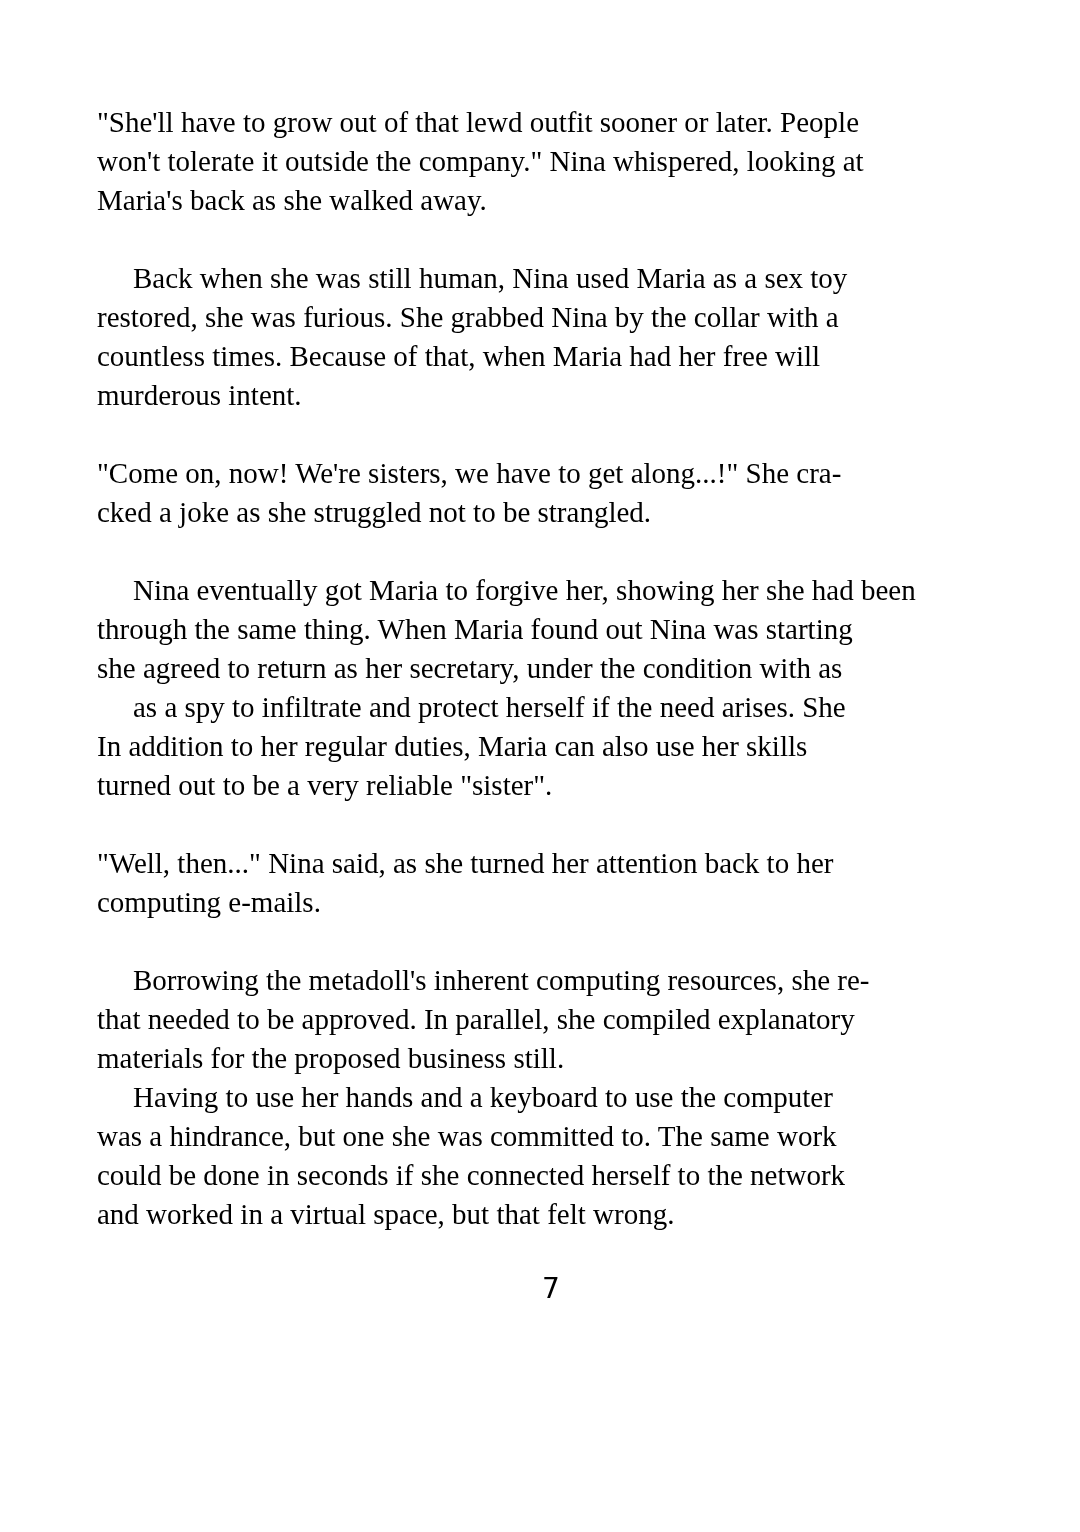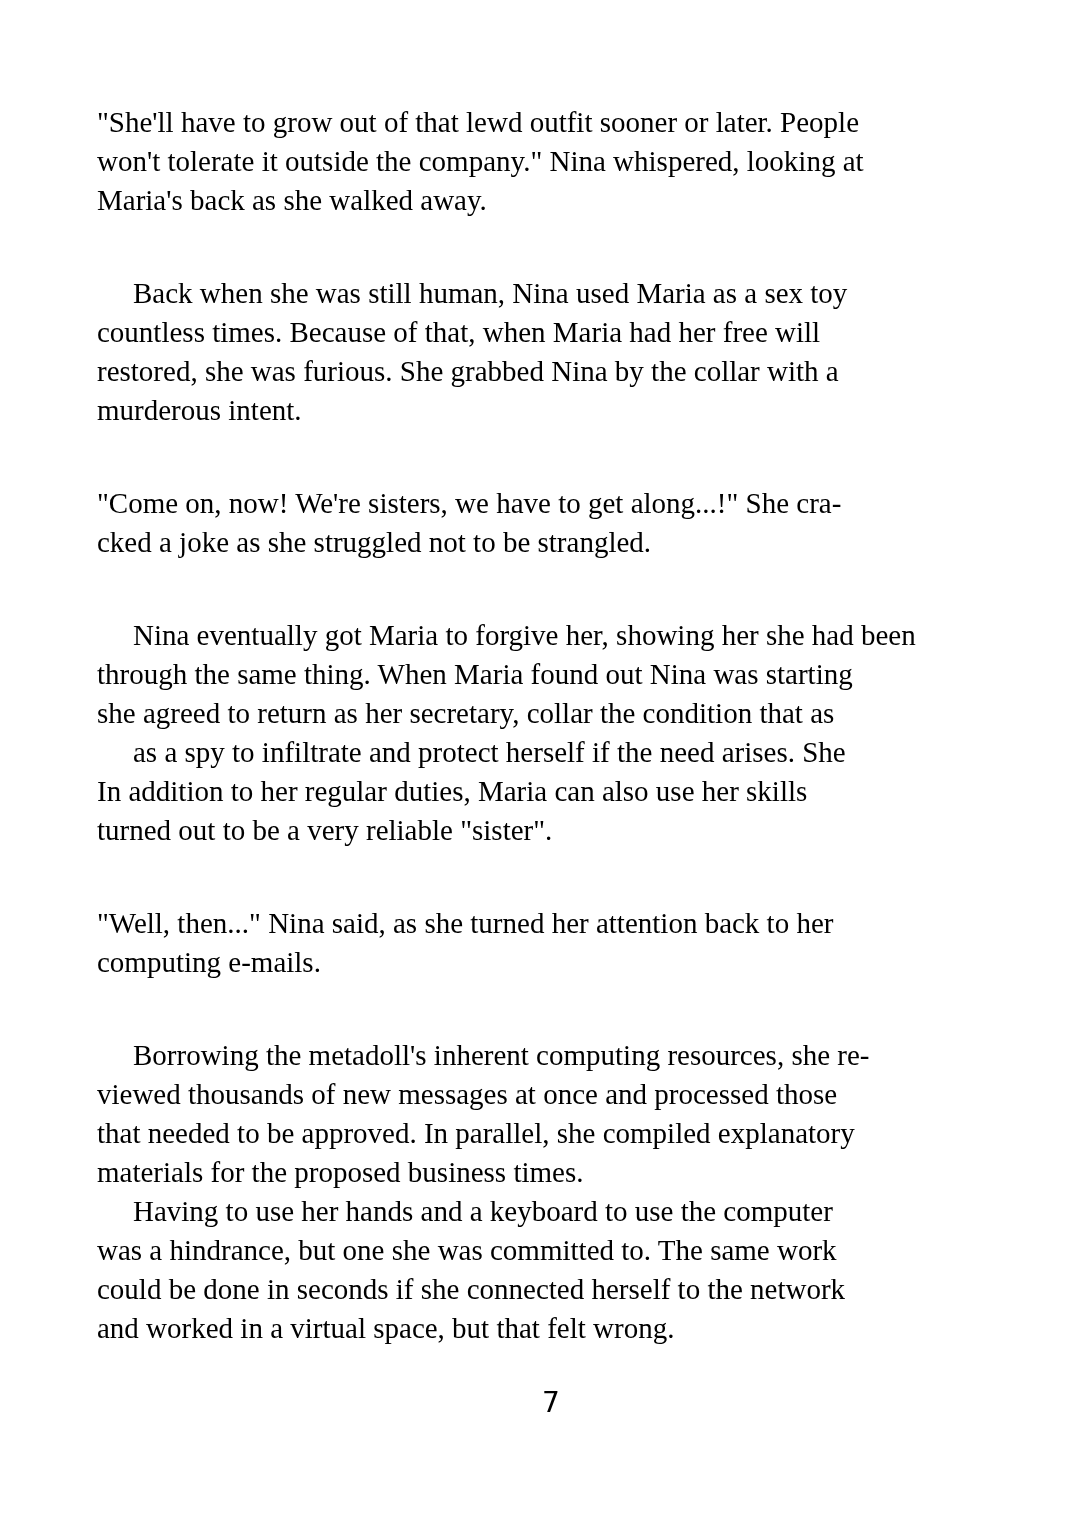--- a/index.html
+++ b/index.html
@@ -14,21 +14,21 @@
     box-sizing: border-box;
     background: #ffffff;
     color: #000000;
     padding: 103px 70px 0 97px;
     font-family: "Liberation Serif", "DejaVu Serif", serif;
     font-size: 29px;
     line-height: 39px;
     overflow: hidden;
   }
   .para { margin: 0; }
-  .para.gap { margin-top: 54px; }
+  .para.gap { margin-top: 39px; }
   .para.indent .line:first-child { text-indent: 36px; }
   .line { white-space: pre; }
   .page-number {
     width: 908px;
     margin-top: 35px;
     text-align: center;
     font-family: "DejaVu Sans", "Liberation Sans", sans-serif;
     font-size: 28px;
   }
 </style>
@@ -38,52 +38,51 @@
 <div class="page">
 
   <div class="para">
     <div class="line">"She'll have to grow out of that lewd outfit sooner or later. People</div>
     <div class="line">won't tolerate it outside the company." Nina whispered, looking at</div>
     <div class="line">Maria's back as she walked away.</div>
   </div>
 
   <div class="para gap indent">
     <div class="line">Back when she was still human, Nina used Maria as a sex toy</div>
+    <div class="line">restored, she was furious. She grabbed Nina by the collar with a</div>
     <div class="line">countless times. Because of that, when Maria had her free will</div>
-    <div class="line">restored, she was furious. She grabbed Nina by the collar with a</div>
     <div class="line">murderous intent.</div>
   </div>
 
   <div class="para gap">
     <div class="line">"Come on, now! We're sisters, we have to get along...!" She cra-</div>
     <div class="line">cked a joke as she struggled not to be strangled.</div>
   </div>
 
   <div class="para gap indent">
     <div class="line">Nina eventually got Maria to forgive her, showing her she had been</div>
     <div class="line">through the same thing. When Maria found out Nina was starting</div>
-    <div class="line">she agreed to return as her secretary, collar the condition that as</div>
+    <div class="line">she agreed to return as her secretary, under the condition with as</div>
   </div>
 
   <div class="para indent">
     <div class="line">as a spy to infiltrate and protect herself if the need arises. She</div>
     <div class="line">In addition to her regular duties, Maria can also use her skills</div>
     <div class="line">turned out to be a very reliable "sister".</div>
   </div>
 
   <div class="para gap">
     <div class="line">"Well, then..." Nina said, as she turned her attention back to her</div>
     <div class="line">computing e-mails.</div>
   </div>
 
   <div class="para gap indent">
     <div class="line">Borrowing the metadoll's inherent computing resources, she re-</div>
-    <div class="line">viewed thousands of new messages at once and processed those</div>
     <div class="line">that needed to be approved. In parallel, she compiled explanatory</div>
-    <div class="line">materials for the proposed business times.</div>
+    <div class="line">materials for the proposed business still.</div>
   </div>
 
   <div class="para indent">
     <div class="line">Having to use her hands and a keyboard to use the computer</div>
     <div class="line">was a hindrance, but one she was committed to. The same work</div>
     <div class="line">could be done in seconds if she connected herself to the network</div>
     <div class="line">and worked in a virtual space, but that felt wrong.</div>
   </div>
 
 

